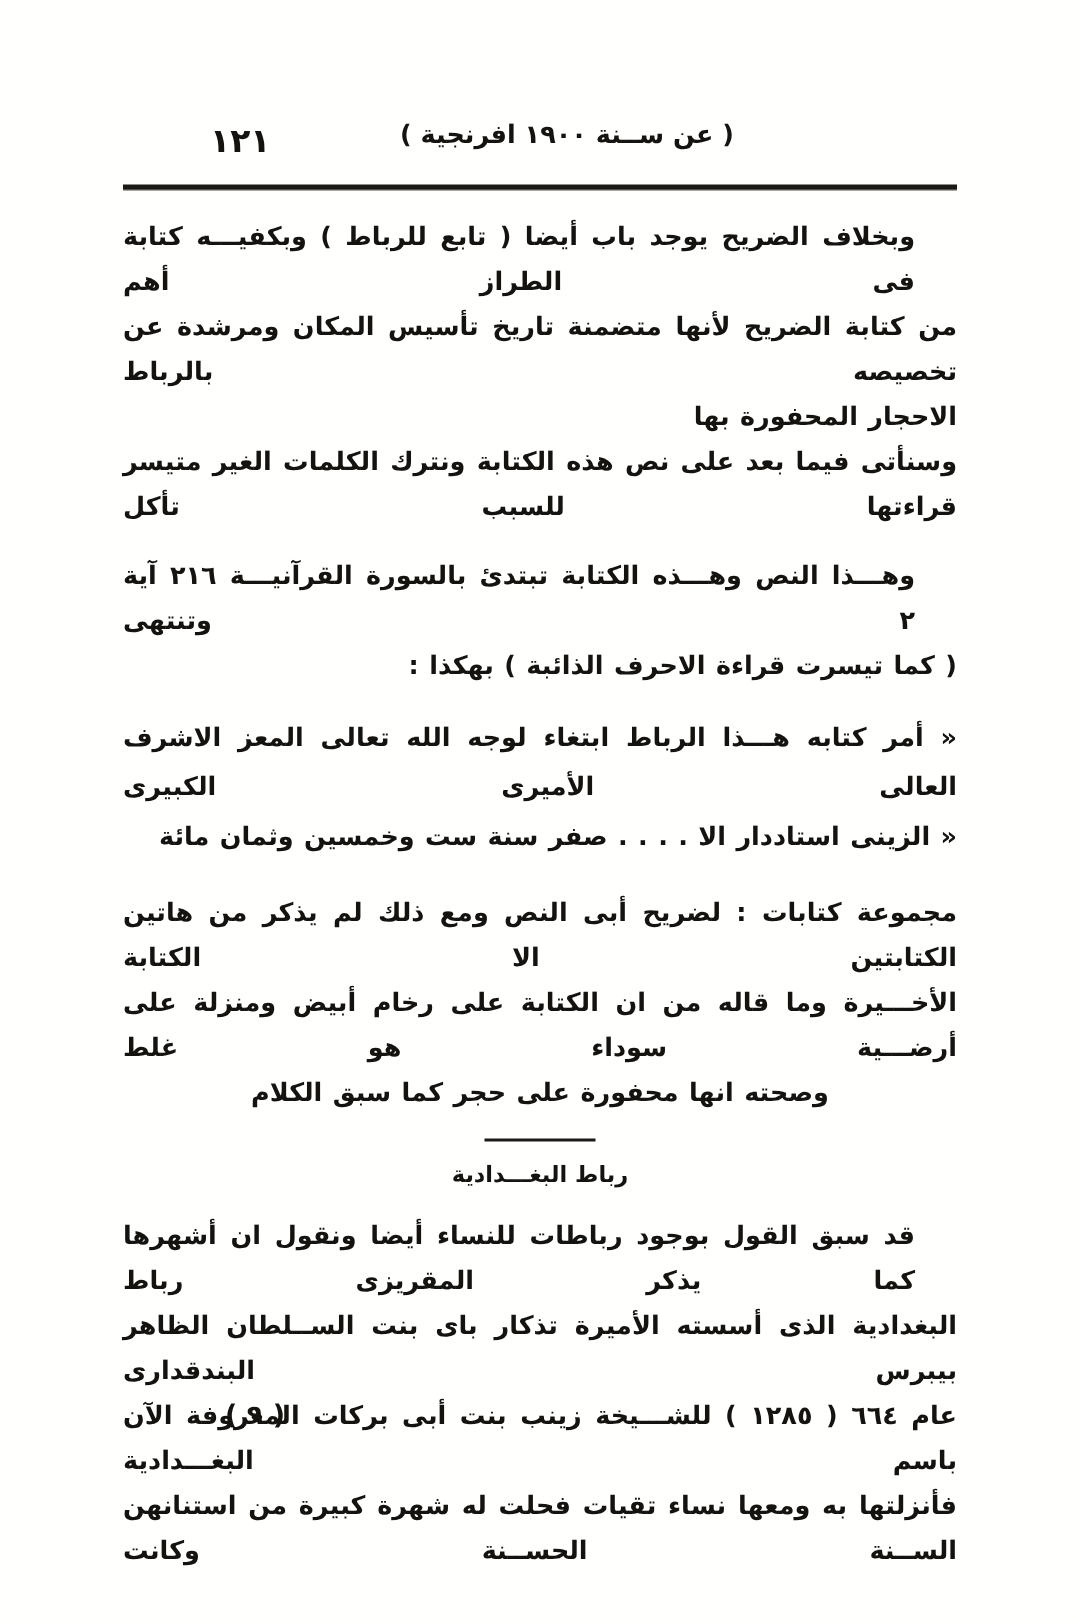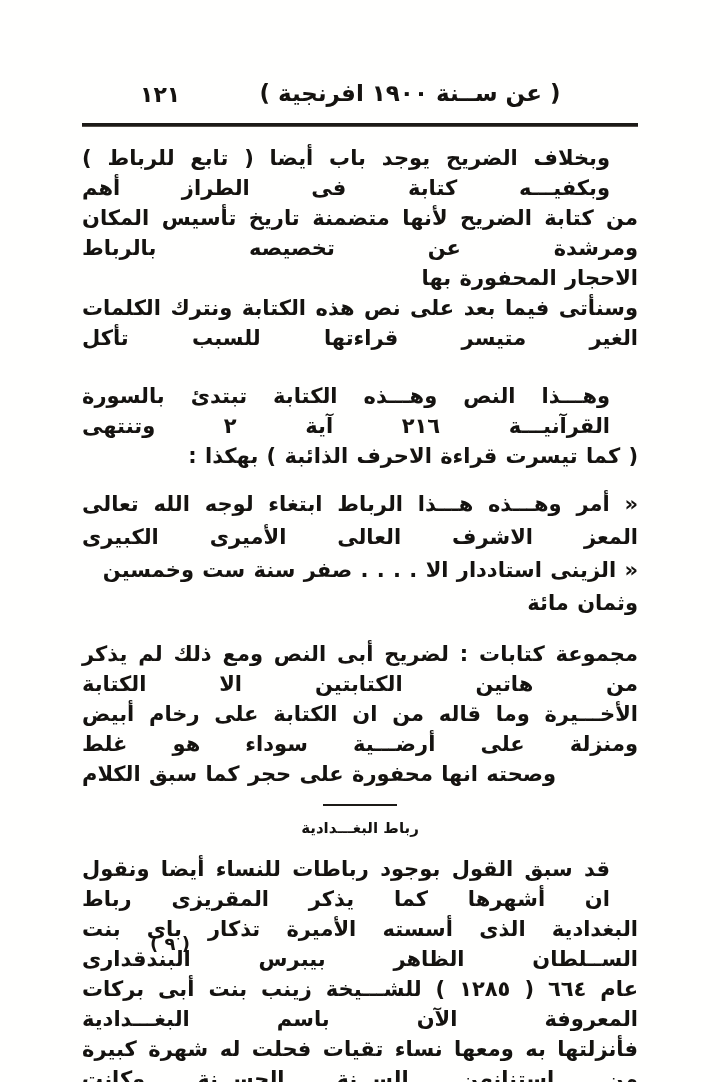--- a/index.html
+++ b/index.html
@@ -30,63 +30,62 @@
   .header-row {
     position: relative;
     height: 30px;
     font-weight: 700;
   }
   .header-title {
     position: absolute;
     left: 50%;
     top: 0;
     transform: translateX(-50%) translateX(18px);
-    font-size: 23px;
+    font-size: 17px;
     white-space: nowrap;
     letter-spacing: 0.5px;
-    margin-left: 32px;
   }
   .header-pagenum {
     position: absolute;
     left: 58px;
     top: 2px;
     font-size: 22px;
     font-weight: 700;
   }
   .header-rule {
     margin-top: 13px;
     height: 0;
     border-top: 3px solid #1c1a17;
     border-bottom: 1px solid #55504a;
   }
   
   .para {
-    font-size: 21px;
+    font-size: 17px;
     font-weight: 700;
     line-height: 30px;
     word-spacing: 1px;
   }
   .para .line {
     min-height: 30px;
   }
   .line.fill {
     text-align: justify;
     text-align-last: justify;
   }
   .line.endline {
     text-align: right;
   }
   .line.centerline {
-    text-align: left;
+    text-align: center;
   }
   .line.indent {
     padding-right: 28px;
   }
   .p1 { margin-top: 16px; }
-  .p2 { margin-top: 28px; }
+  .p2 { margin-top: 16px; }
   .quote { margin-top: 17px; line-height: 33px; }
   .p3 { margin-top: 19px; }
   .p4 { margin-top: 10px; }
   
   .section-divider {
     width: 74px;
     margin: 15px auto 6px auto;
     border-top: 2.5px solid #1c1a17;
   }
   .section-heading {
@@ -123,21 +122,21 @@
       <div class="line endline">الاحجار المحفورة بها</div>
       <div class="line fill">وسنأتى فيما بعد على نص هذه الكتابة ونترك الكلمات الغير متيسر قراءتها للسبب تأكل</div>
     </div>
 
     <div class="para p2">
       <div class="line fill indent">وهـــذا النص وهـــذه الكتابة تبتدئ بالسورة القرآنيـــة ٢١٦ آية ٢ وتنتهى</div>
       <div class="line endline">( كما تيسرت قراءة الاحرف الذائبة ) بهكذا :</div>
     </div>
 
     <div class="para quote">
-      <div class="line fill">« أمر وهـــذه هـــذا الرباط ابتغاء لوجه الله تعالى المعز الاشرف العالى الأميرى الكبيرى</div>
+      <div class="line fill">« أمر كتابه هـــذا الرباط ابتغاء لوجه الله تعالى المعز الاشرف العالى الأميرى الكبيرى</div>
       <div class="line endline">« الزينى استاددار الا .  .  .  . صفر سنة ست وخمسين وثمان مائة</div>
     </div>
 
     <div class="para p3">
       <div class="line fill">مجموعة كتابات : لضريح أبى النص  ومع ذلك لم يذكر من هاتين الكتابتين الا الكتابة</div>
       <div class="line fill">الأخـــيرة  وما قاله من ان الكتابة على رخام أبيض ومنزلة على أرضـــية سوداء هو غلط</div>
       <div class="line centerline">وصحته انها محفورة على حجر كما سبق الكلام</div>
     </div>
 
     <div class="section-divider"></div>

